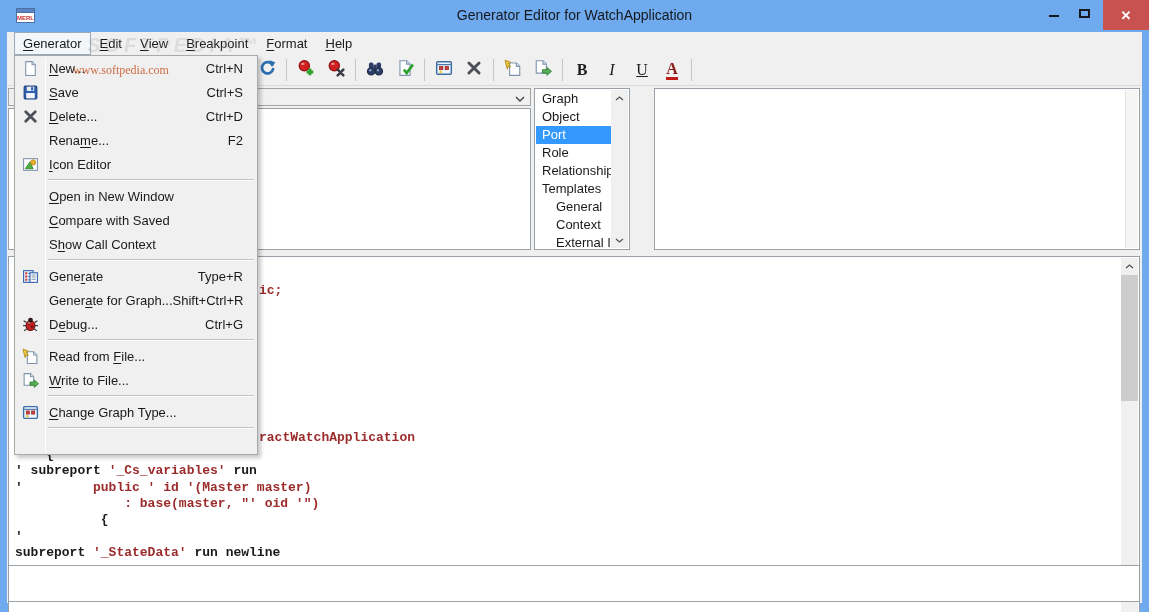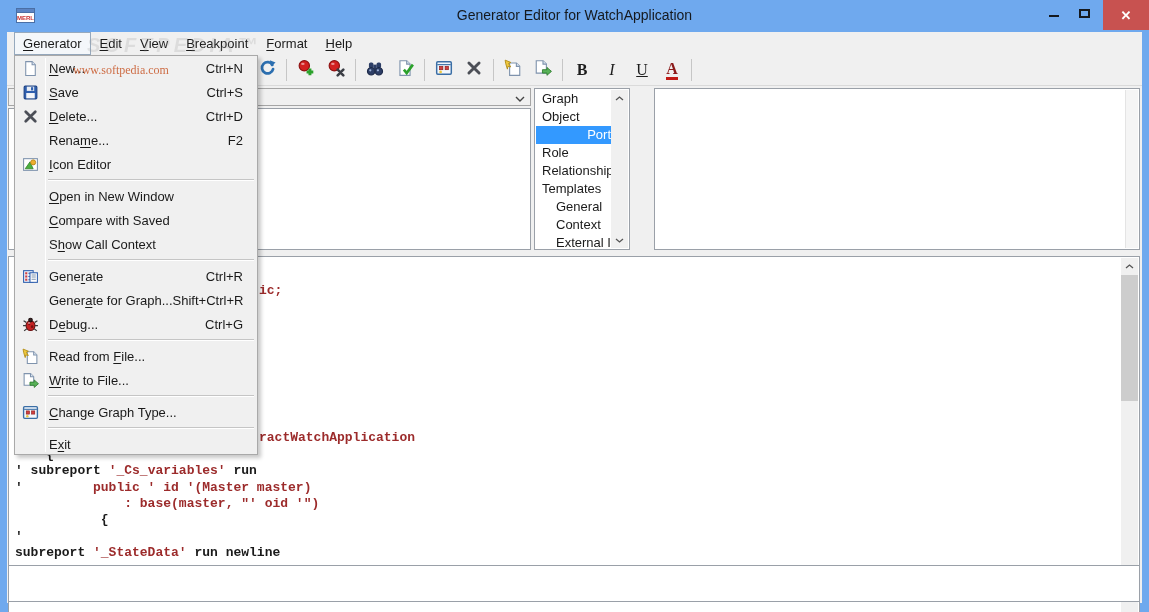--- a/index.html
+++ b/index.html
@@ -45,21 +45,21 @@
   .list-panel   { left:527px; top:56px;  width:96px; height:162px; }
   .right-panel  { left:647px; top:56px;  width:486px; height:162px; }
   .right-panel .scroll-strip { position:absolute; right:1px; top:1px; bottom:1px; width:13px; background:#F5F5F5; border-left:1px solid #E4E4E4; }
   .editor-panel { left:1px;   top:224px; width:1132px; height:388px; }
   .bottom-panel { left:1px;   top:533px; width:1132px; height:37px; }
 
   
   .listbox-rows { position:absolute; left:1px; top:1px; right:18px; bottom:1px; overflow:hidden; font-size:13px; color:#1a1a1a; }
   .list-row { height:18px; line-height:18px; padding-left:6px; white-space:nowrap; }
   .list-row.indent { padding-left:20px; }
-  .list-row.selected { background:#3399FF; color:#fff;text-align:right; }
+  .list-row.selected { background:#3399FF; color:#fff; }
 
   
   .vscroll { position:absolute; right:1px; top:1px; bottom:1px; width:17px; background:#F0F0F0; }
   .scroll-arrow { position:absolute; left:0; width:17px; height:16px; display:flex; align-items:center; justify-content:center; background:#F0F0F0; }
   .scroll-arrow.up { top:0; } .scroll-arrow.down { bottom:0; }
   .scroll-thumb { position:absolute; left:0; width:17px; background:#CDCDCD; }
 
   
   .code-line { position:absolute; white-space:pre; font-family:"Liberation Mono","DejaVu Sans Mono",monospace; font-size:13px; font-weight:600; line-height:14px; }
   .seg-literal { color:#9C2B2B; }
@@ -343,21 +343,21 @@
             <rect x="1.5" y="2.5" width="9" height="11" fill="#eaf1fa" stroke="#2f5fae"></rect>
             <rect x="3" y="4" width="2" height="2" fill="#d14040"></rect>
             <rect x="3" y="7" width="2" height="2" fill="#d14040"></rect>
             <rect x="3" y="10" width="2" height="2" fill="#d14040"></rect>
             <path d="M6 5h3M6 8h3M6 11h3" stroke="#2f5fae" stroke-width="1"></path>
             <rect x="7.5" y="4.5" width="7" height="9" fill="#fff" stroke="#2f5fae"></rect>
             <path d="M9 6.5h4M9 8.5h4M9 10.5h4" stroke="#7f93ad" stroke-width="1"></path>
           </svg>
         </span>
         <span class="mi-label">Gene<u>r</u>ate</span>
-        <span class="mi-shortcut">Ctrl+R</span>
+        <span class="mi-shortcut">Type+R</span>
       </div>
       <div class="menu-row">
         <span class="mi-icon"></span>
         <span class="mi-label">Gener<u>a</u>te for Graph...</span>
         <span class="mi-shortcut">Shift+Ctrl+R</span>
       </div>
       <div class="menu-row">
         <span class="mi-icon">
           <svg width="17" height="17" viewBox="0 0 16 16">
             <ellipse cx="8" cy="9" rx="4.2" ry="4.6" fill="#C62323" stroke="#6d0d0d"></ellipse>
@@ -399,18 +399,14 @@
             <rect x="1.5" y="2.5" width="13" height="11" rx="1" fill="#f2f7fd" stroke="#3a6ea5" stroke-width="1.3"></rect>
             <path d="M2 5h12" stroke="#3a6ea5" stroke-width="1"></path>
             <rect x="4" y="6.5" width="3" height="3" fill="#d14040" stroke="#8d1f1f" stroke-width=".6"></rect>
             <rect x="9" y="6.5" width="3" height="3" fill="#d14040" stroke="#8d1f1f" stroke-width=".6"></rect>
             <circle cx="5" cy="11.5" r="1.2" fill="#eec73e"></circle>
           </svg>
         </span>
         <span class="mi-label"><u>C</u>hange Graph Type...</span>
       </div>
       <div class="menu-sep"></div>
-      <div class="menu-row">
-        <span class="mi-icon"></span>
-        <span class="mi-label">E<u>x</u>it</span>
-      </div>
     </div>
 </div>
 
 </body></html>

